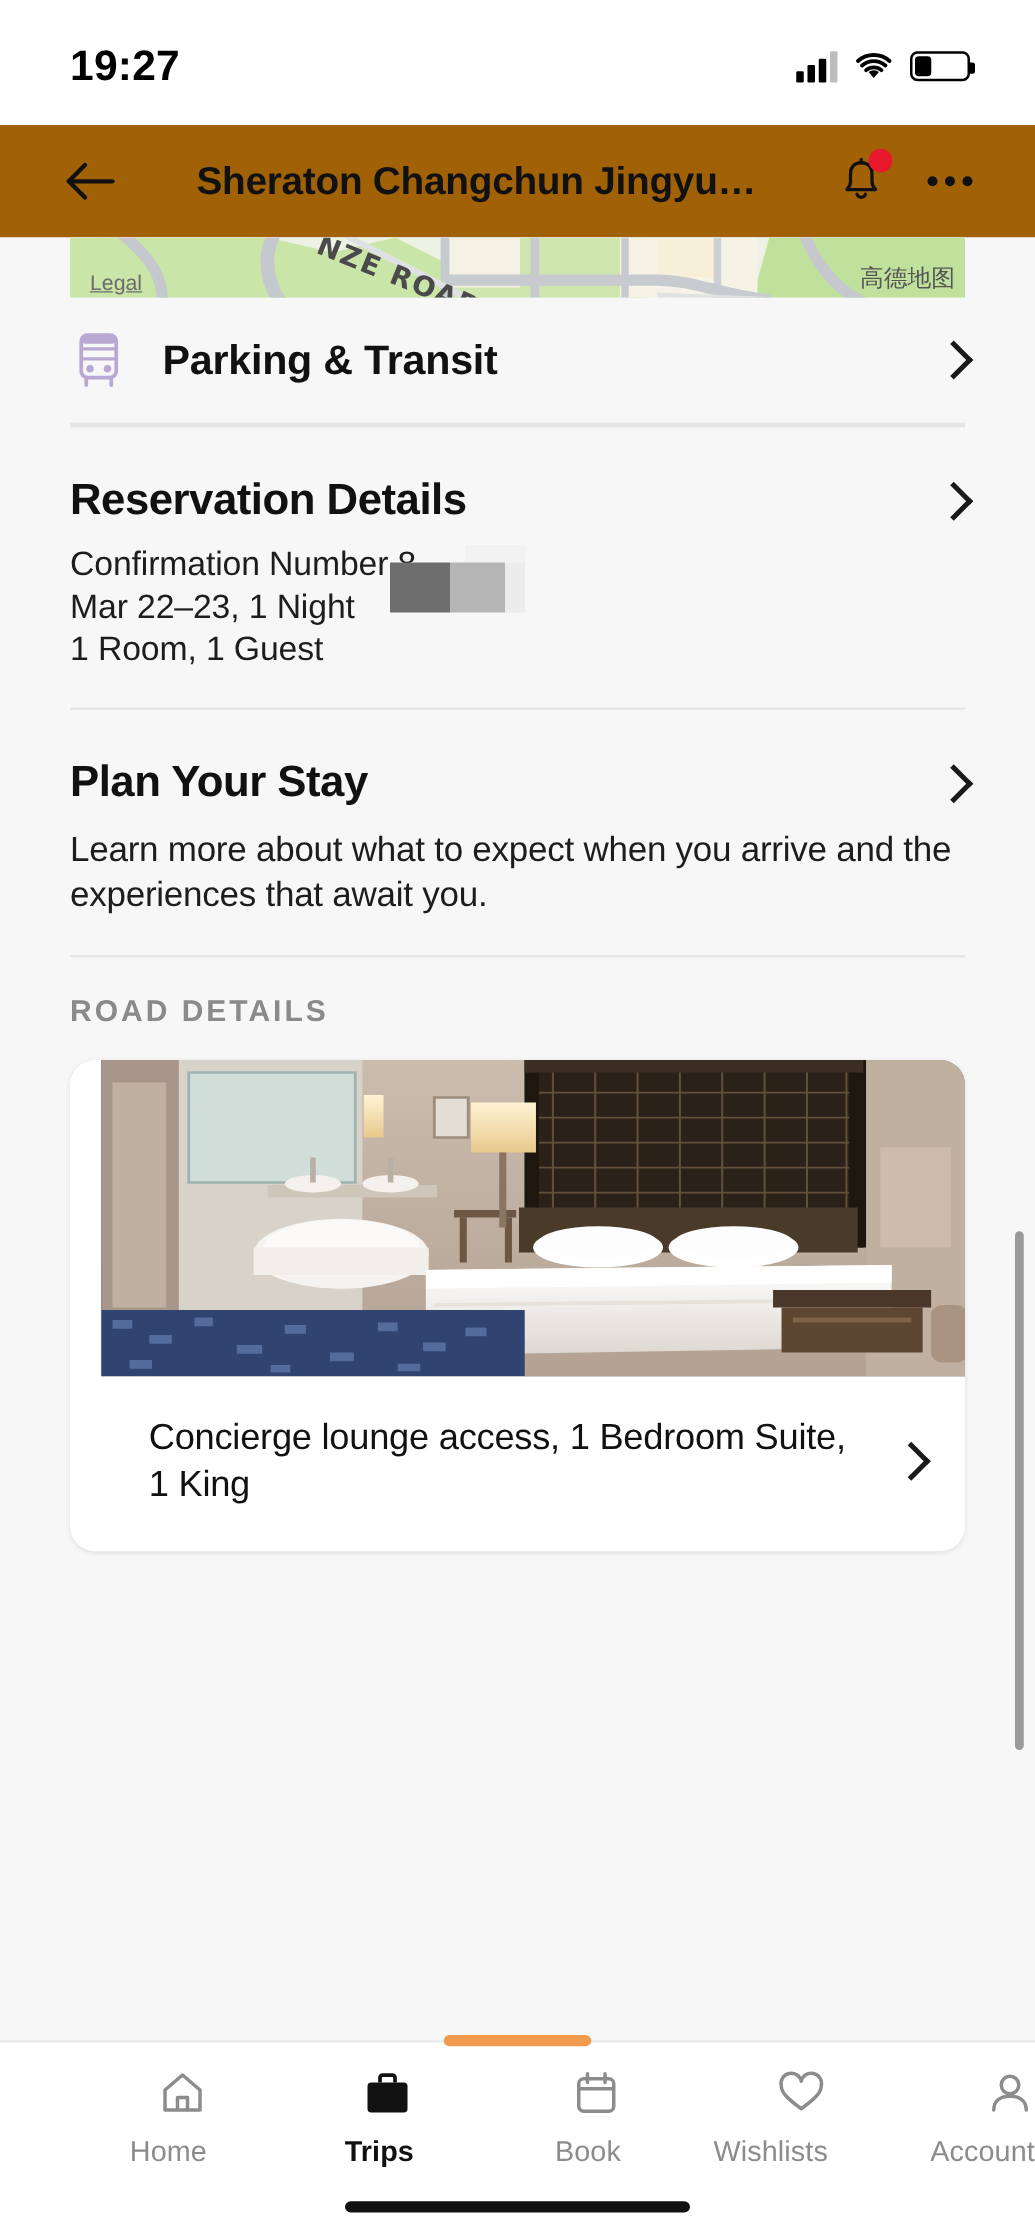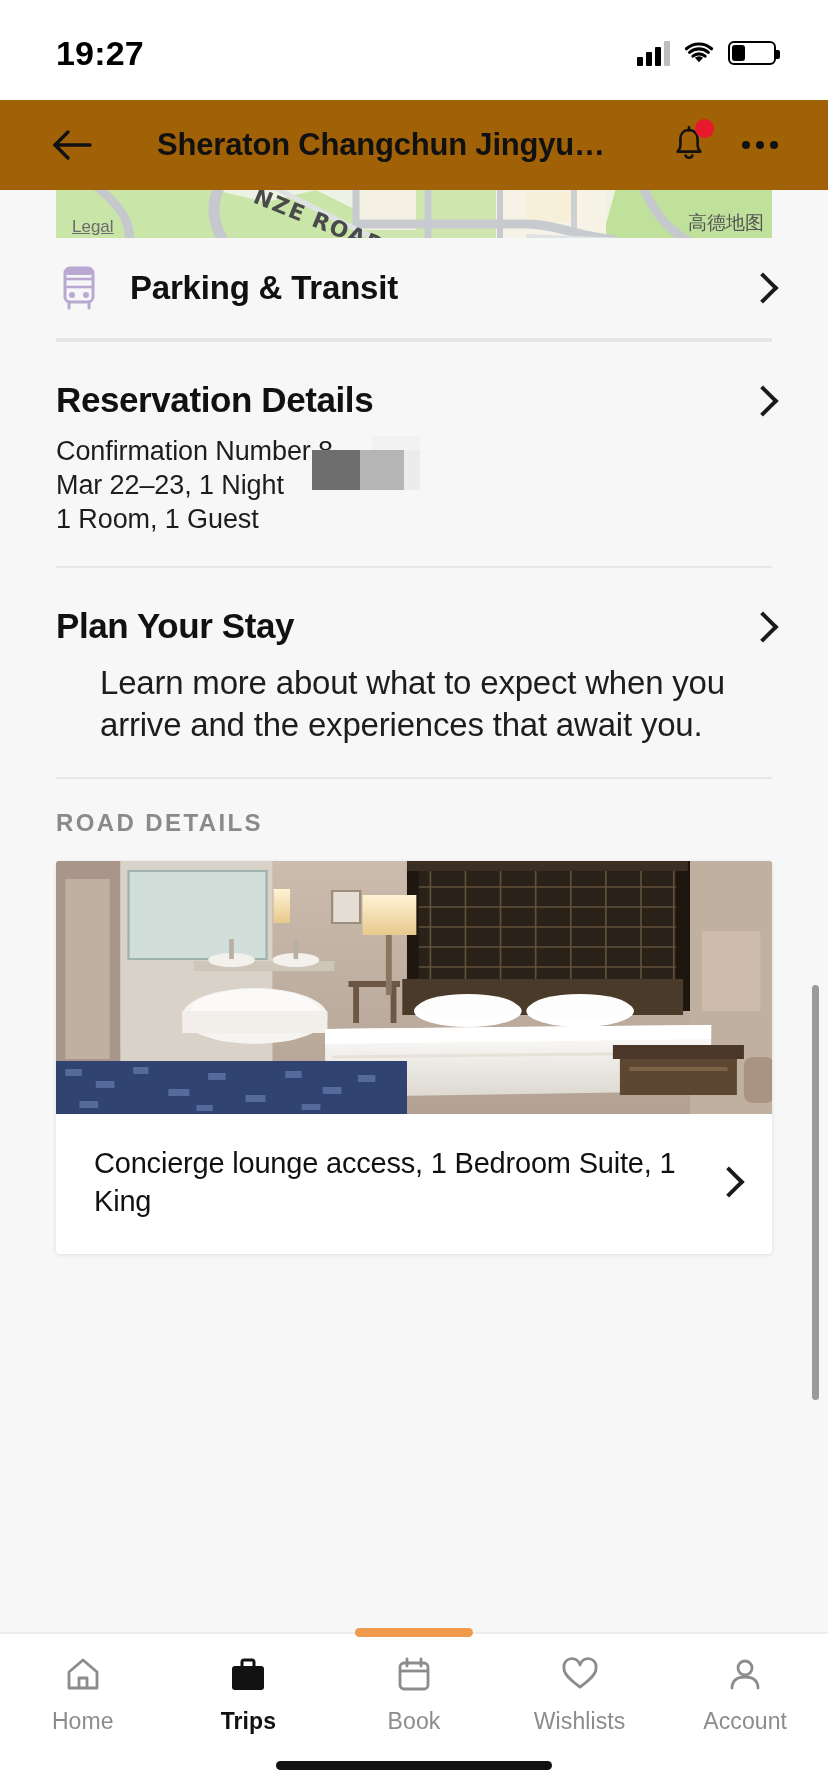--- a/index.html
+++ b/index.html
@@ -288,42 +288,42 @@
     width: 108px;
     height: 54px;
   }
   .redact .b1 { position:absolute; left:0;   top:14px; width:48px; height:40px; background:#6e6e6e; }
   .redact .b2 { position:absolute; left:48px; top:14px; width:44px; height:40px; background:#b5b5b5; }
   .redact .b3 { position:absolute; left:92px; top:14px; width:16px; height:40px; background:#ececec; }
   .redact .b4 { position:absolute; left:60px; top:0;   width:48px; height:14px; background:#f2f2f2; }
 
   .section-desc {
     margin-top: 16px;
-    font-size: 33px;
+    font-size: 28px;
     line-height: 1.28;
     color: #1d1d1d;
     letter-spacing: -0.2px;
     position: relative;
-    margin-left: 44px;
   }
 
   
   .room-block { padding: 30px 56px 0 56px; }
   .eyebrow {
     font-size: 24px;
     font-weight: 600;
     letter-spacing: 2.4px;
     color: #8a8a8a;
   }
   .room-card {
     margin-top: 24px;
     background: #ffffff;
-    border-radius: 4px;
+    border-radius: 20px;
     overflow: hidden;
     box-shadow: 0 1px 4px rgba(0,0,0,0.10);
+    padding-left: 25px;
   }
   .room-photo {
     position: relative;
     height: 253px;
     overflow: hidden;
     background: #3a3028;
   }
   .room-photo svg { display: block; width: 100%; height: 100%; }
   .room-caption {
     display: flex;
@@ -368,21 +368,21 @@
     top: -6px;
     width: 118px;
     height: 9px;
     border-radius: 5px;
     background: #f09a4e;
   }
   .tab {
     flex: 1;
     display: flex;
     flex-direction: column;
-    align-items: center;
+    align-items: flex-end;
     gap: 12px;
     cursor: pointer;
   }
   .tab .tlabel {
     font-size: 23px;
     color: #8c8c8c;
     letter-spacing: 0.1px;
   }
   .tab.active .tlabel {
     color: #111;

